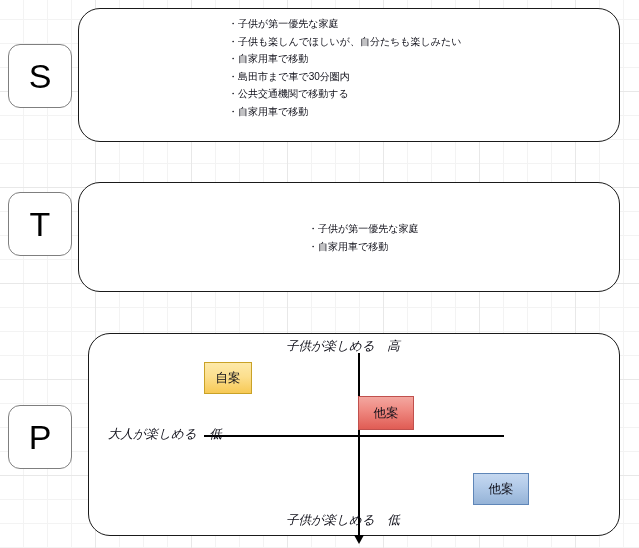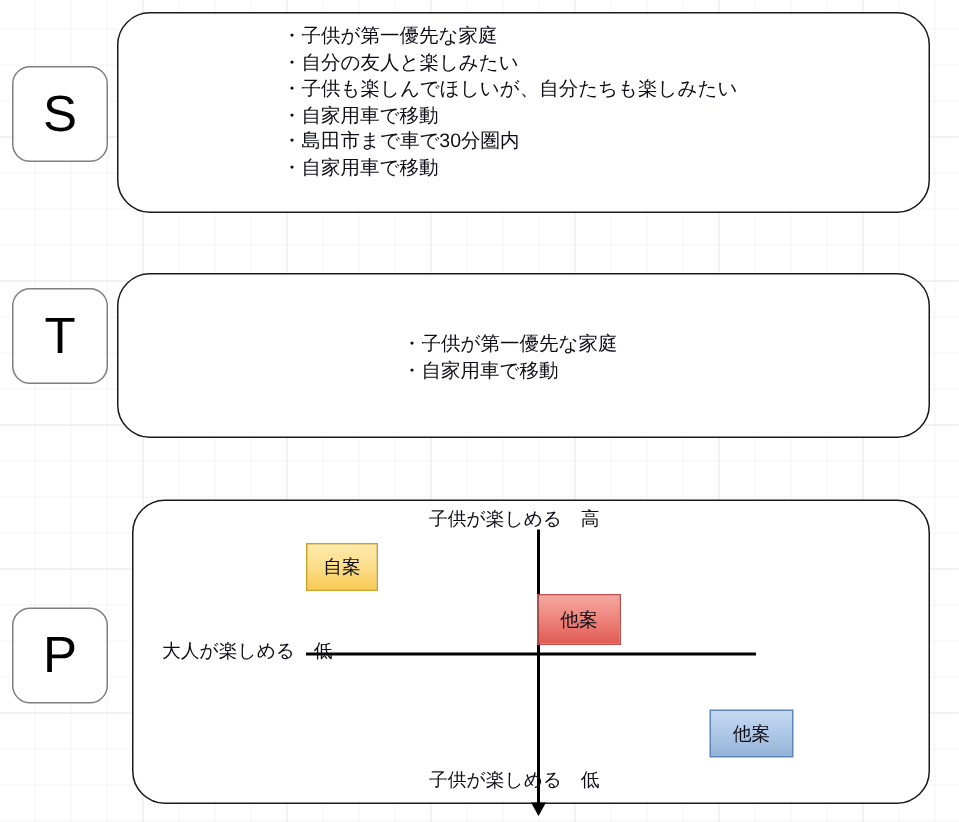--- a/index.html
+++ b/index.html
@@ -52,24 +52,25 @@
   .panel {
     position: absolute;
     border: 1px solid #1a1a1a;
     border-radius: 22px;
     background: #ffffff;
     box-sizing: border-box;
   }
 
   .bullets {
     position: absolute;
-    font-size: 13px;
+    font-size: 10px;
     line-height: 17.6px;
     color: #0d0d17;
     white-space: nowrap;
+    margin-left: 40px;
   }
   .bullets .bullet-line {
     white-space: nowrap;
   }
 
   
   .axis-h {
     position: absolute;
     background: #000000;
     height: 2px;
@@ -86,20 +87,21 @@
     border-left: 5px solid transparent;
     border-right: 5px solid transparent;
     border-top: 9px solid #000000;
   }
   .axis-label {
     position: absolute;
     font-size: 12.5px;
     color: #0d0d17;
     white-space: nowrap;
     line-height: 14px;
+    font-style: italic;
   }
 
   .plot-box {
     position: absolute;
     display: flex;
     align-items: center;
     justify-content: center;
     font-size: 12.5px;
     color: #0d0d17;
     box-sizing: border-box;
@@ -122,24 +124,24 @@
 <body>
 
 <div id="canvas">
 
   <div class="letter-badge" style="left:8px; top:44px;">S</div>
 
   <div class="panel" style="left:78px; top:8px; width:542px; height:134px;"></div>
 
   <div class="bullets" style="left:188px; top:15px; width:330px;">
     <div class="bullet-line">・子供が第一優先な家庭</div>
-    <div class="bullet-line">・自分の友人と楽しみたい</div>
     <div class="bullet-line">・子供も楽しんでほしいが、自分たちも楽しみたい</div>
     <div class="bullet-line">・自家用車で移動</div>
     <div class="bullet-line">・島田市まで車で30分圏内</div>
+    <div class="bullet-line">・公共交通機関で移動する</div>
     <div class="bullet-line">・自家用車で移動</div>
   </div>
 
   <div class="letter-badge" style="left:8px; top:192px;">T</div>
 
   <div class="panel" style="left:78px; top:182px; width:542px; height:110px;"></div>
 
   <div class="bullets" style="left:268px; top:220px; width:250px;">
     <div class="bullet-line">・子供が第一優先な家庭</div>
     <div class="bullet-line">・自家用車で移動</div>

